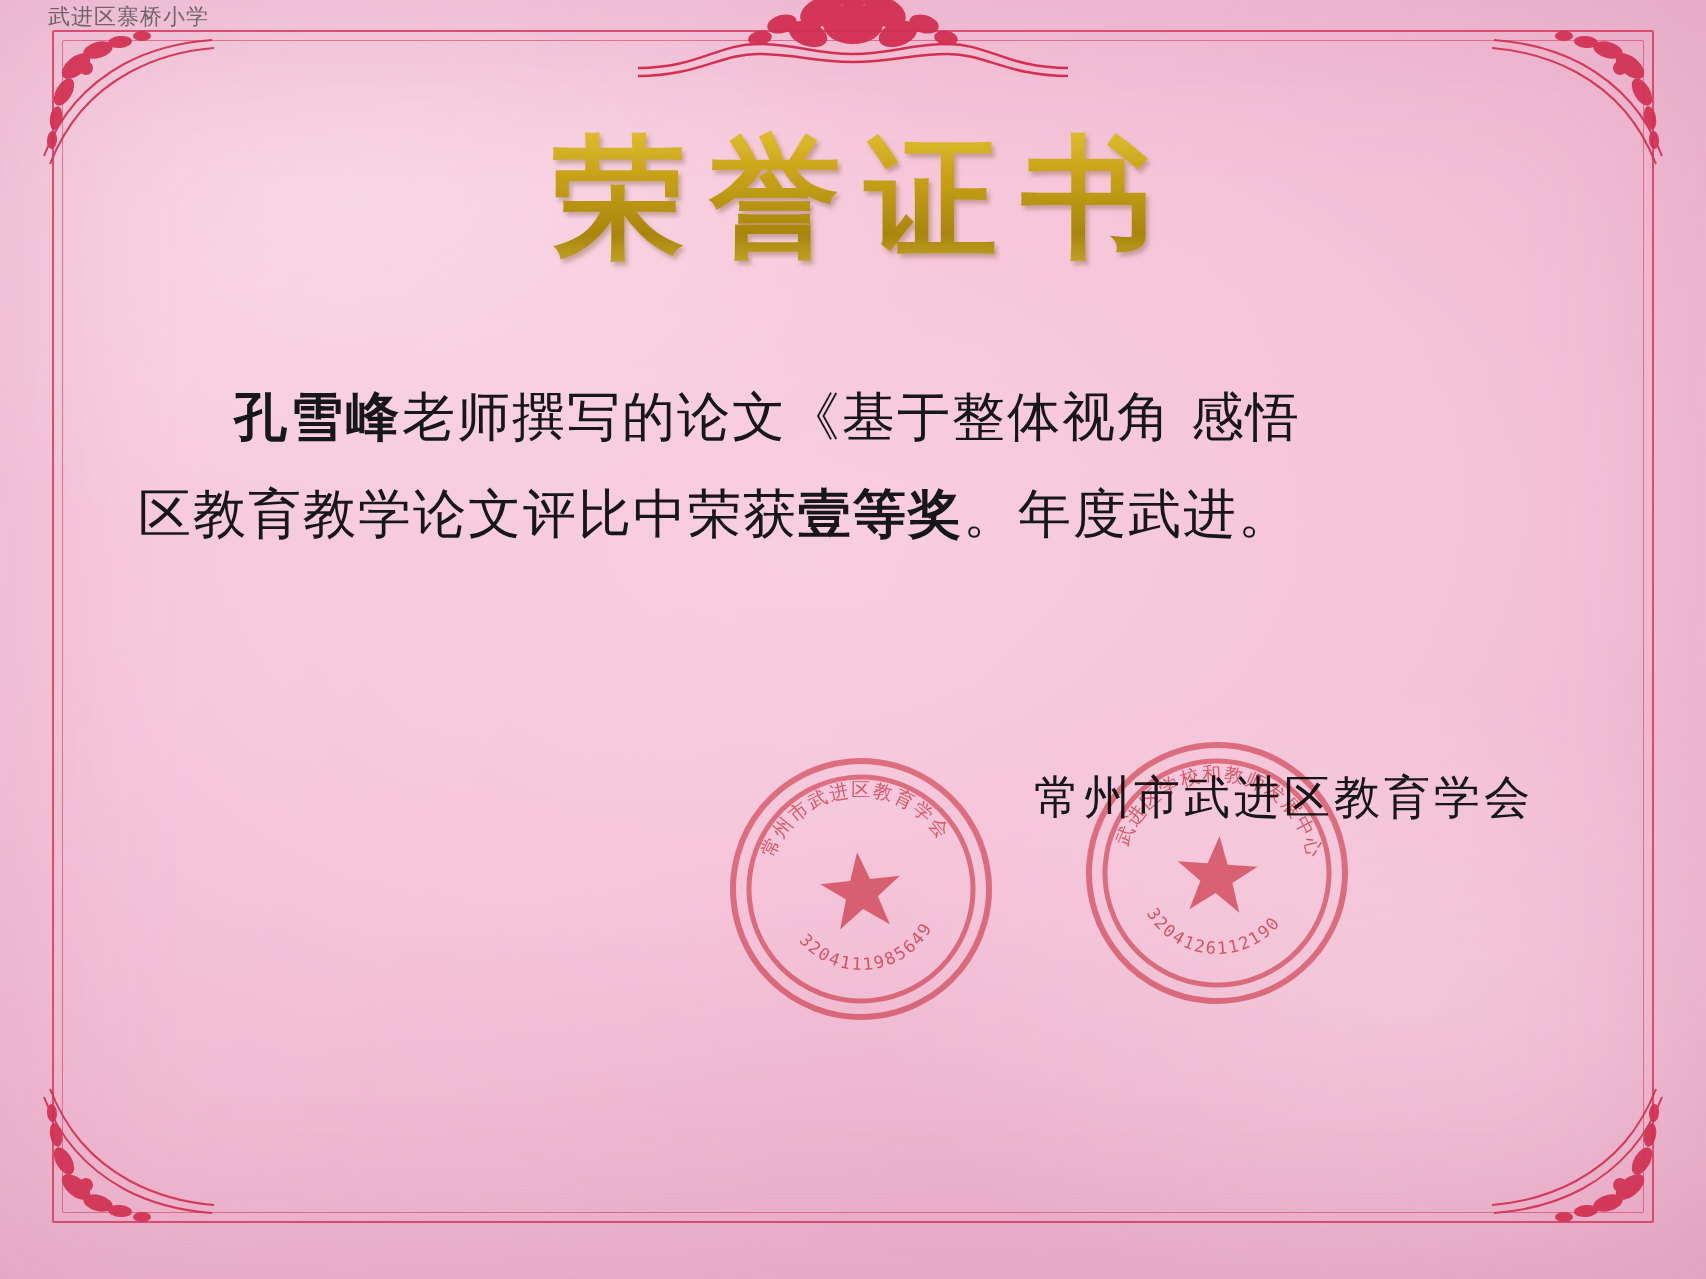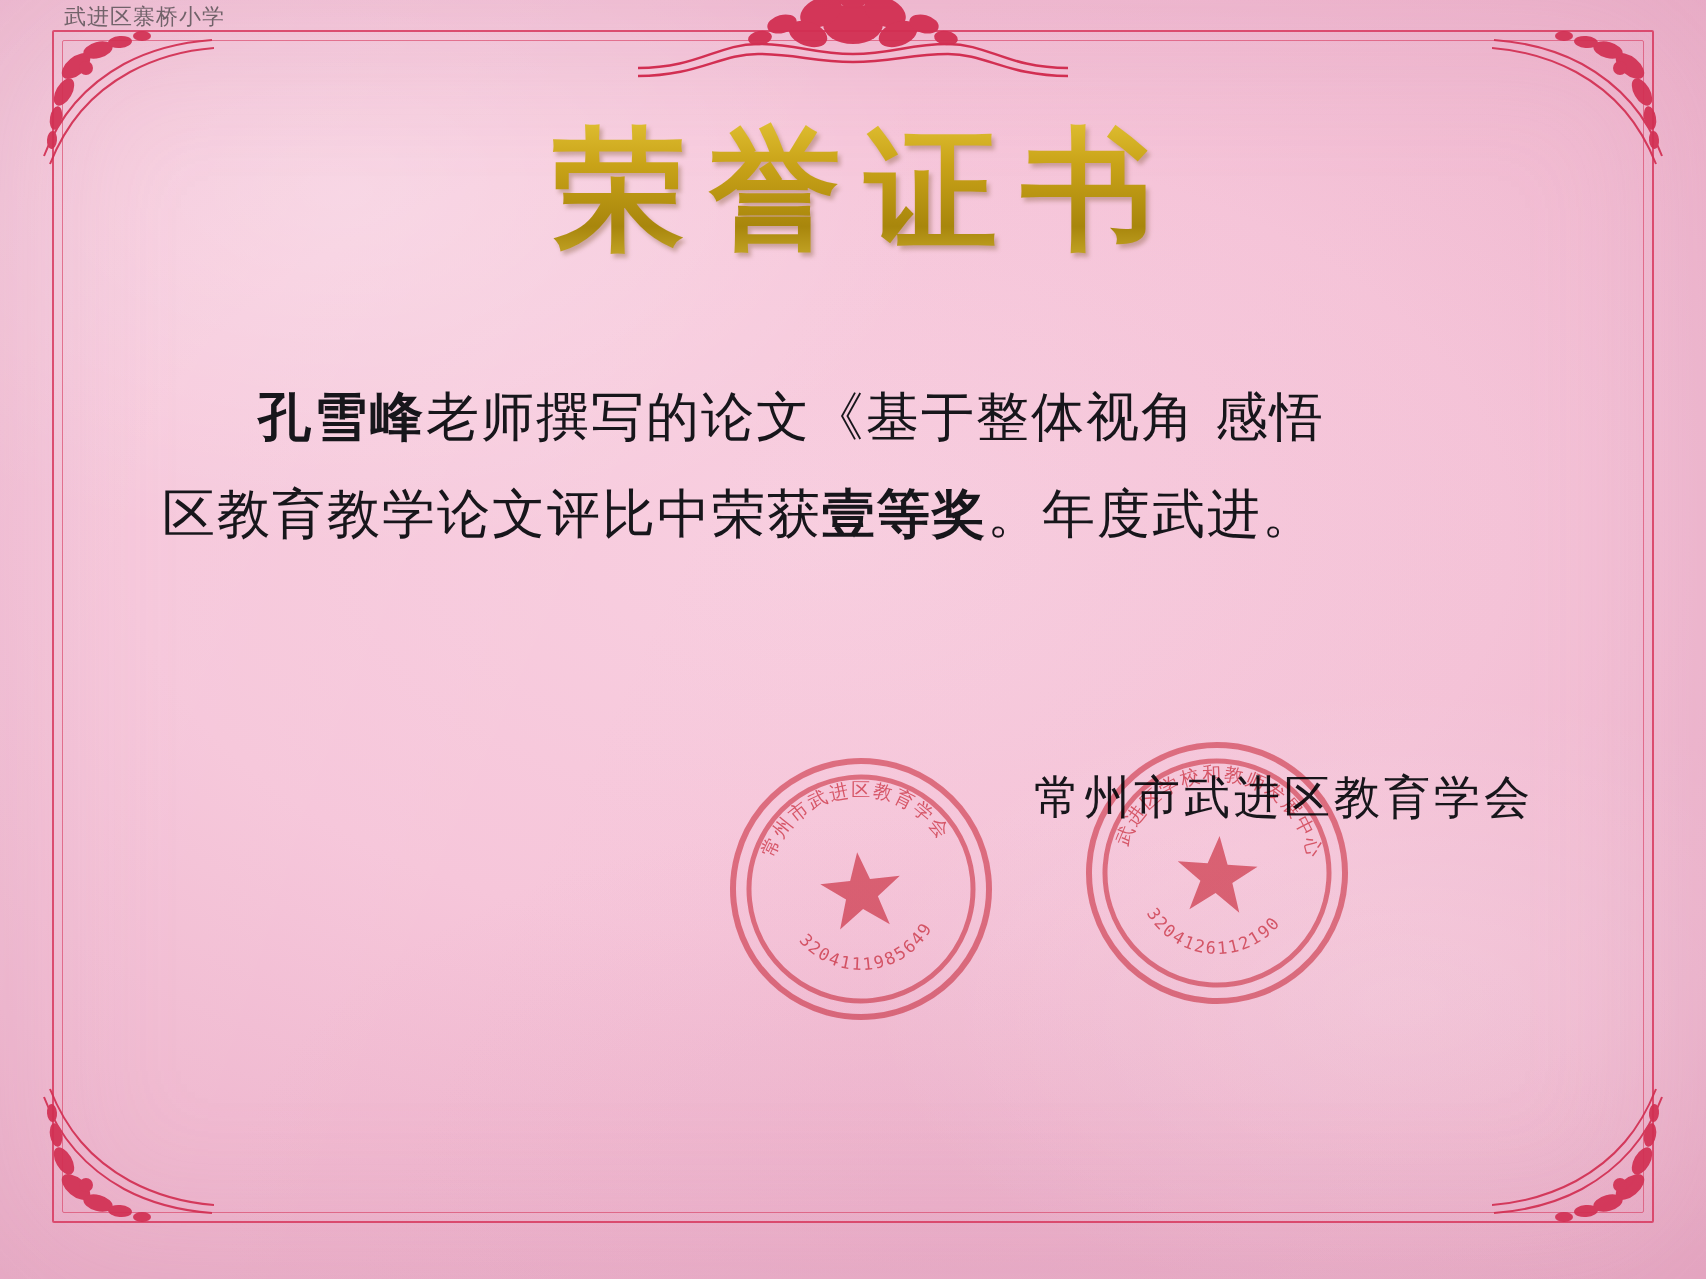--- a/index.html
+++ b/index.html
@@ -32,21 +32,21 @@
   .corner-shadow {
     position: absolute;
     inset: 0;
     box-shadow: inset 0 0 140px 40px rgba(210,140,175,0.20);
     pointer-events: none;
   }
 
   
   .sheet-label {
     position: absolute;
-    left: 64px;
+    left: 48px;
     top: 2px;
     font-size: 22px;
     color: #5c5358;
     letter-spacing: 1px;
     font-family: "DejaVu Sans", sans-serif;
     opacity: 0.85;
   }
 
   
   .border-frame {
@@ -86,39 +86,39 @@
     width: 430px;
     height: 120px;
     color: #d22f52;
   }
 
   
   .title {
     position: absolute;
     left: 0;
     right: 0;
-    top: 102px;
+    top: 110px;
     text-align: center;
     font-family: "DejaVu Serif", serif;
     font-weight: bold;
     font-size: 132px;
     letter-spacing: 24px;
     text-indent: 24px;
     color: #b79510;
     background: linear-gradient(180deg, #e8c93c 0%, #c9a318 35%, #a8860c 70%, #d8bb3a 100%);
     -webkit-background-clip: text;
     background-clip: text;
     -webkit-text-fill-color: transparent;
     filter: drop-shadow(3px 4px 2px rgba(120,80,40,0.35));
   }
 
   
   .body-text {
     position: absolute;
-    left: 162px;
+    left: 138px;
     right: 150px;
     top: 368px;
     font-family: "DejaVu Serif", serif;
     font-size: 53px;
     line-height: 96px;
     color: #17161b;
     letter-spacing: 2px;
   }
   .body-line { white-space: nowrap; }
   .line1 { text-indent: 96px; }

